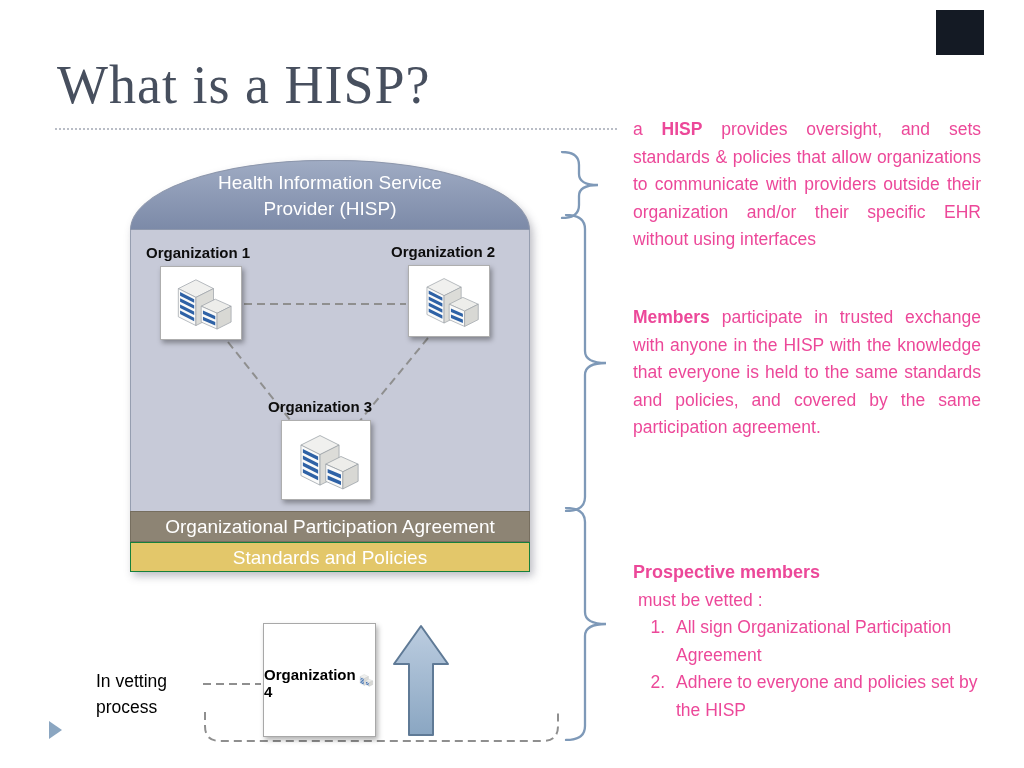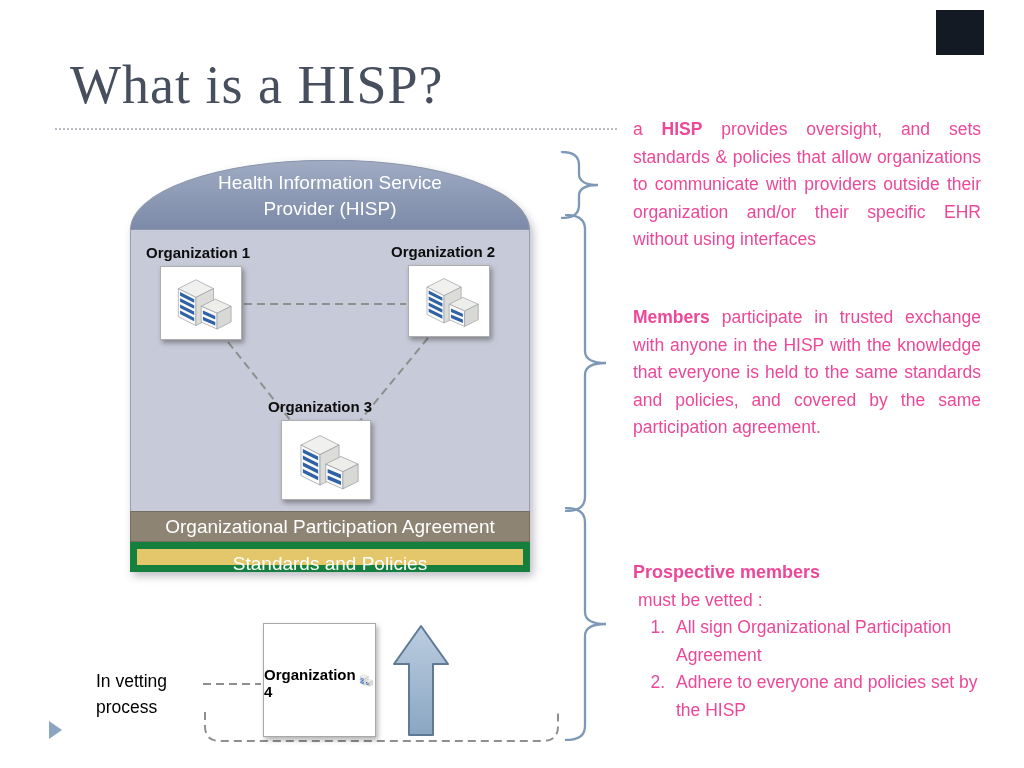--- a/index.html
+++ b/index.html
@@ -2,41 +2,41 @@
 <html style="--title: #474f5e; --header-bg: #7c8aa8; --body-bg: #c7cad8; --agreement-bg: #8d8474; --standards-bg: #e3c76a; --brace: #7e99b8; --arrow-fill: #a3bad1; --arrow-stroke: #5f7a96; --corner-square: #141a24;"><head>
 <meta charset="utf-8">
 <style>
   * { margin:0; padding:0; box-sizing:border-box; }
   html,body { width:1024px; height:768px; }
   body { font-family:"Liberation Sans", sans-serif; background:#ffffff; color:#000; }
   #stage { position:relative; width:1024px; height:768px; background:#fff; overflow:hidden; }
   .abs { position:absolute; }
 
   
-  #slide-title { left:70px; top:54px; font-family:"Liberation Serif", serif; font-weight:400;
+  #slide-title { left:57px; top:54px; font-family:"Liberation Serif", serif; font-weight:400;
                  font-size:54px; letter-spacing:1px; color:var(--title,#474f5e); }
   #title-rule { left:55px; top:128px; width:562px; height:0; border-top:2px dotted #b9bdc6; }
   #corner-square { left:936px; top:10px; width:48px; height:45px; background:var(--corner-square,#141a24); }
 
   
   #hisp-container { left:130px; top:160px; width:400px; height:412px; z-index:1;
                     background:var(--body-bg,#c7cad8); border:1px solid #969eb0;
                     border-radius:200px 200px 0 0 / 72px 72px 0 0;
                     box-shadow:3px 4px 8px rgba(60,60,80,.35); }
   #hisp-header { left:130px; top:160px; width:400px; height:70px; z-index:3;
                  background:linear-gradient(to bottom, #9fabc3, var(--header-bg,#7c8aa8));
                  border:1px solid #8d97ac; border-radius:200px 200px 0 0 / 72px 72px 0 0;
                  color:#fff; font-size:19px; line-height:26px; text-align:center; padding:9px 56px 0 56px; }
 
   
   .band { left:130px; width:400px; text-align:center; color:#fff; z-index:3; }
   #band-agreement { top:511px; height:31px; line-height:30px; font-size:19px;
                     background:var(--agreement-bg,#8d8474); border:1px solid #766e5f; }
   #band-standards { top:542px; height:30px; line-height:29px; font-size:19px;
-                    background:var(--standards-bg,#e3c76a); border:7px solid #15803d; }
+                    background:var(--standards-bg,#e3c76a); border:1px solid #15803d; }
 
   
   .org-label { font-size:15px; font-weight:bold; color:#0d0d0d; z-index:4; white-space:nowrap; }
   .org-box { background:#fff; border:1px solid #aeaeae; box-shadow:2px 3px 5px rgba(0,0,0,.35);
              display:flex; align-items:center; justify-content:center; z-index:3; }
   .org-box .bicon, #org4-icon { width:100%; height:100%; display:flex; align-items:center; justify-content:center; }
   .org-box svg, #org4-icon svg { width:88%; height:88%; }
 
   #org1-label { left:146px; top:244px; }
   #org1-box   { left:160px; top:266px; width:82px; height:74px; }

